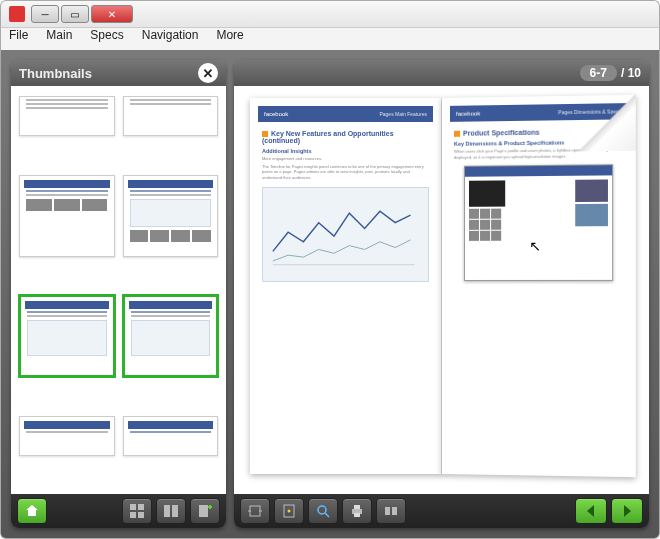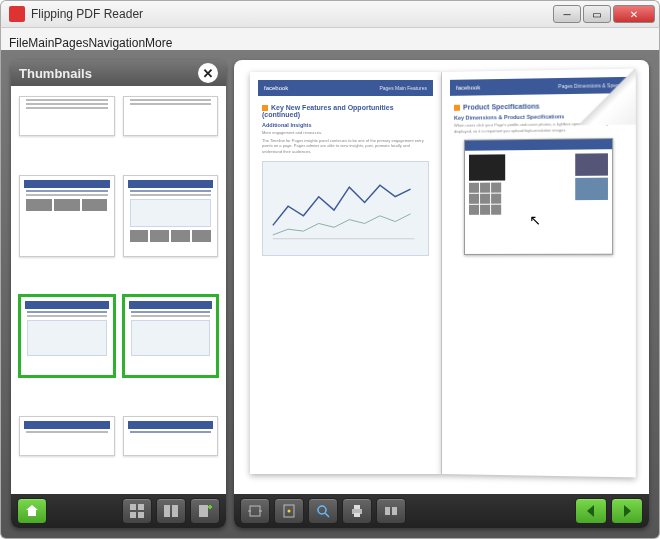--- a/index.html
+++ b/index.html
@@ -7,21 +7,21 @@
 
 .titlebar { height: 28px; background: linear-gradient(#f8f8f8, #e6e6e6); border: 1px solid #aaa; border-bottom: 1px solid #ccc; display: flex; align-items: center; padding: 0 4px 0 8px; border-radius: 6px 6px 0 0; }
 .titlebar .app-icon { width: 16px; height: 16px; background: #d33; border-radius: 2px; margin-right: 6px; }
 .titlebar .title { font-size: 12px; color: #333; flex: 1; }
 .win-btns { display: flex; gap: 2px; }
 .win-btn { width: 28px; height: 18px; border: 1px solid #888; border-radius: 3px; display: flex; align-items: center; justify-content: center; font-size: 10px; cursor: pointer; }
 .win-min { background: linear-gradient(#eee, #ccc); }
 .win-max { background: linear-gradient(#eee, #ccc); }
 .win-close { background: linear-gradient(#e77, #c33); color: #fff; width: 42px; }
 
-.menubar { height: 22px; background: #f4f4f4; border-left: 1px solid #aaa; border-right: 1px solid #aaa; display: flex; align-items: flex-end; padding: 0 8px; font-size: 12px; color: #222; }
+.menubar { height: 22px; background: #f4f4f4; border-left: 1px solid #aaa; border-right: 1px solid #aaa; display: flex; align-items: flex-start; padding: 0 8px; gap: 18px; font-size: 12px; color: #222; }
 .menubar span { cursor: pointer; }
 
 .client { position: relative; border: 1px solid #aaa; border-top: none; height: 489px; background: linear-gradient(#7a7a7a, #555); padding: 10px; display: flex; gap: 8px; border-radius: 0 0 6px 6px; }
 
 .panel { background: linear-gradient(#6a6a6a, #595959); border-radius: 8px; box-shadow: inset 0 1px 0 rgba(255,255,255,.15), 0 2px 4px rgba(0,0,0,.4); display: flex; flex-direction: column; overflow: hidden; }
 .panel-left { width: 215px; }
 .panel-right { flex: 1; }
 
 .panel-header { height: 26px; background: linear-gradient(#777, #555); display: flex; align-items: center; padding: 0 8px; color: #eee; font-size: 13px; font-weight: 600; }
 .panel-header .spacer { flex: 1; }
@@ -71,32 +71,31 @@
 .tbtn svg { width: 16px; height: 16px; }
 .tbtn.home { background: linear-gradient(#7ad84a, #4aa828); }
 .tbtn.nav { background: linear-gradient(#7ad84a, #4aa828); width: 32px; }
 .fspacer { flex: 1; }
 </style>
 </head>
 <body>
 
 <div class="titlebar">
   <div class="app-icon"></div>
-  <div class="title">Flipping PDF Reader</div>
   <div class="win-btns">
     <div class="win-btn win-min">─</div>
     <div class="win-btn win-max">▭</div>
     <div class="win-btn win-close">✕</div>
   </div>
 </div>
 
 <div class="menubar">
   <span>File</span>
   <span>Main</span>
-  <span>Pages</span>
+  <span>Specs</span>
   <span>Navigation</span>
   <span>More</span>
 </div>
 
 <div class="client">
 
   <div class="panel panel-left">
     <div class="panel-header">
       <span>Thumbnails</span>
       <div class="spacer"></div>
@@ -183,20 +182,25 @@
       <div class="tbtn">
         <svg viewBox="0 0 16 16">
             <rect x="2" y="2" width="9" height="12" fill="#bbb"></rect>
             <path d="M11 4h4M13 2v4" stroke="#6c3" stroke-width="2"></path>
           </svg>
       </div>
     </div>
   </div>
 
   <div class="panel panel-right">
+    <div class="panel-header">
+      <div class="spacer"></div>
+      <div class="page-pill"><span>6-7</span></div>
+      <span class="total-pages"><span>/</span> <span>10</span></span>
+    </div>
     <div class="panel-body">
       <div class="spread">
 
         <div class="page page-l">
           <div class="page-hdr">
             <span>facebook</span>
               <span class="r">Pages Main Features</span>
           </div>
           <div class="page-title"><span class="orange-sq"></span><span>Key New Features and Opportunities (continued)</span></div>
           <div class="page-sub">Additional Insights</div>

